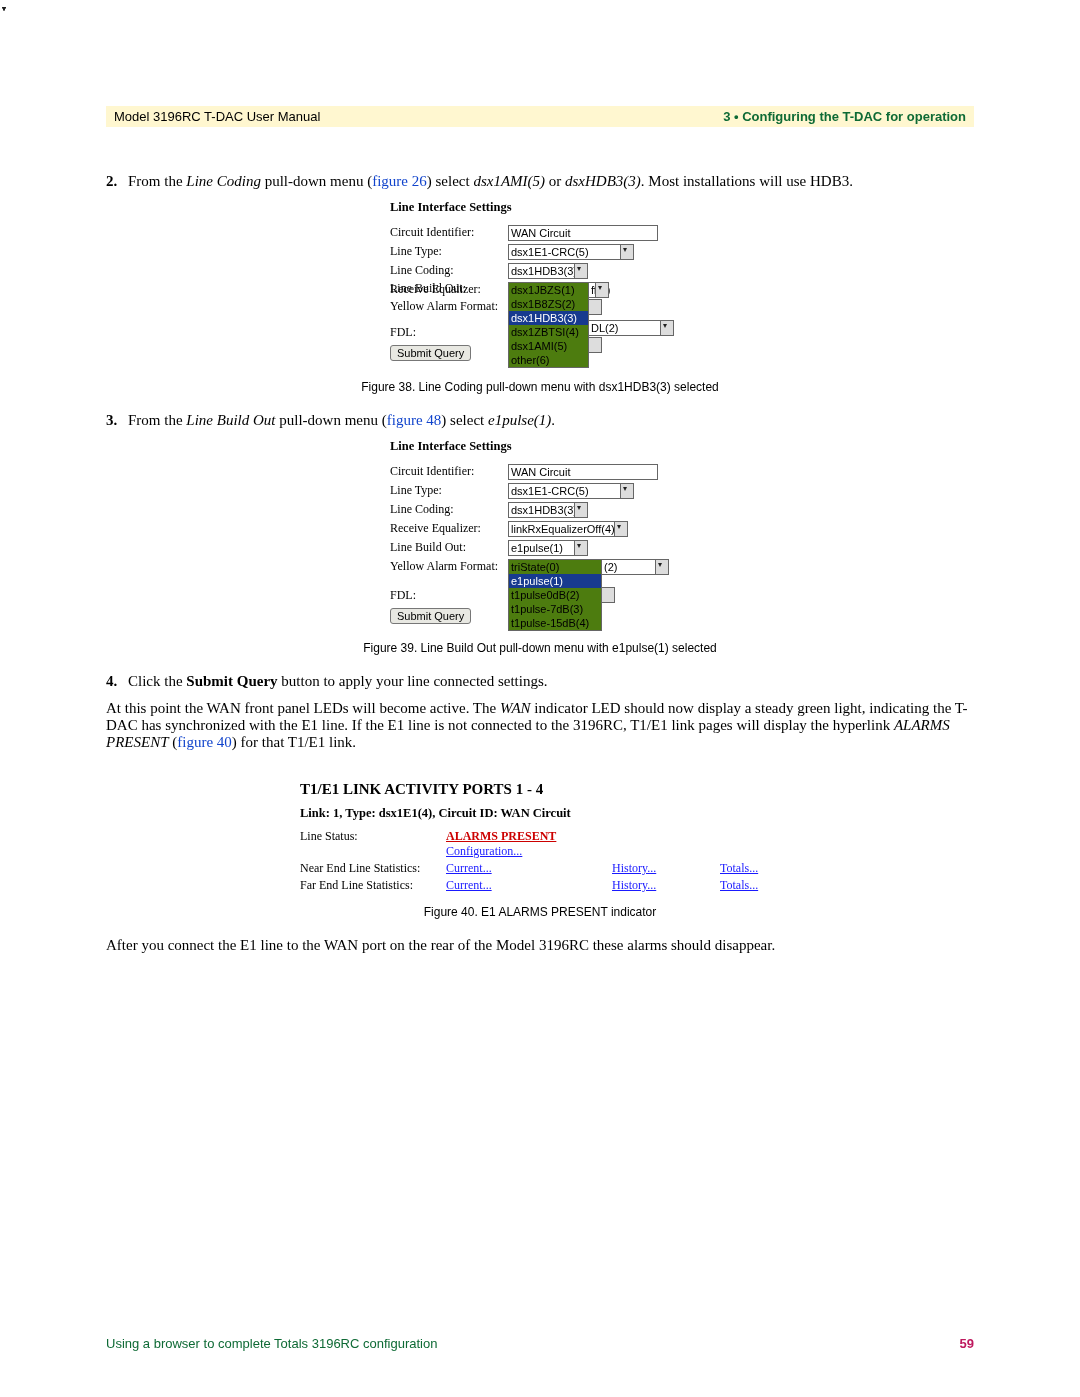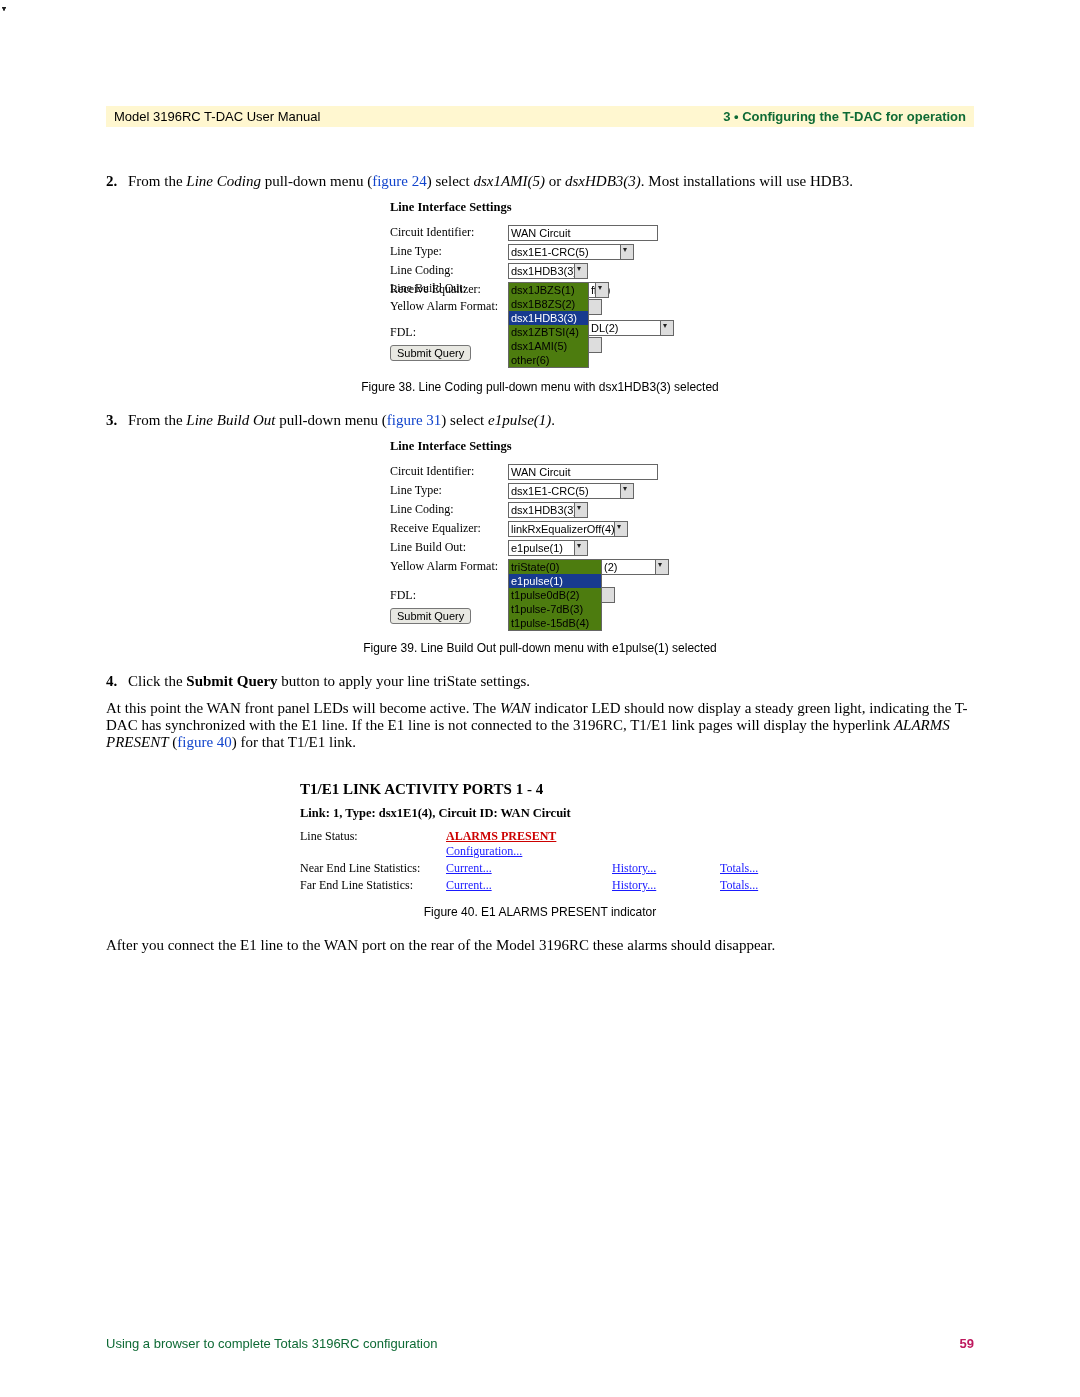--- a/index.html
+++ b/index.html
@@ -44,21 +44,21 @@
 <div class="page">
 
   <div class="hdr">
     <span>Model 3196RC T-DAC User Manual</span>
     <span class="hdr-right">3 • Configuring the T-DAC for operation</span>
   </div>
 
   <div class="step">
     <div class="step-num">2.</div>
     <div>
-      <span>From the </span><i>Line Coding</i><span> pull-down menu (</span><a class="fig">figure 24</a><span>) select </span><i>dsx1AMI(5)</i><span> or </span><i>dsxHDB3(3)</i><span>. Most installations will use HDB3.</span>
+      <span>From the </span><i>Line Coding</i><span> pull-down menu (</span><a class="fig">figure 26</a><span>) select </span><i>dsx1AMI(5)</i><span> or </span><i>dsxHDB3(3)</i><span>. Most installations will use HDB3.</span>
     </div>
   </div>
 
   <div class="figwrap">
     <div class="panel" style="width:300px">
       <h4>Line Interface Settings</h4>
       <div class="row">
           <span class="lab">Circuit Identifier:</span>
           <span class="fld" style="width:150px">WAN Circuit</span>
         </div>
@@ -102,21 +102,21 @@
       <div class="row" style="position:relative;top:-78px">
           <span class="btn">Submit Query</span>
         </div>
     </div>
   </div>
   <div class="caption" style="margin-top:-62px">Figure 38. Line Coding pull-down menu with dsx1HDB3(3) selected</div>
 
   <div class="step">
     <div class="step-num">3.</div>
     <div>
-      <span>From the </span><i>Line Build Out</i><span> pull-down menu (</span><a class="fig">figure 31</a><span>) select </span><i>e1pulse(1)</i><span>.</span>
+      <span>From the </span><i>Line Build Out</i><span> pull-down menu (</span><a class="fig">figure 48</a><span>) select </span><i>e1pulse(1)</i><span>.</span>
     </div>
   </div>
 
   <div class="figwrap">
     <div class="panel" style="width:300px">
       <h4>Line Interface Settings</h4>
       <div class="row">
           <span class="lab">Circuit Identifier:</span>
           <span class="fld" style="width:150px">WAN Circuit</span>
         </div>
@@ -156,21 +156,21 @@
       <div class="row" style="position:relative;top:-44px">
           <span class="btn">Submit Query</span>
         </div>
     </div>
   </div>
   <div class="caption" style="margin-top:-30px">Figure 39. Line Build Out pull-down menu with e1pulse(1) selected</div>
 
   <div class="step">
     <div class="step-num">4.</div>
     <div>
-      <span>Click the </span><b>Submit Query</b><span> button to apply your line triState settings.</span>
+      <span>Click the </span><b>Submit Query</b><span> button to apply your line connected settings.</span>
     </div>
   </div>
 
   <p class="para">
     <span>At this point the WAN front panel LEDs will become active. The </span><i>WAN</i><span> indicator LED should now display a steady green light, indicating the T-DAC has synchronized with the E1 line. If the E1 line is not connected to the 3196RC, T1/E1 link pages will display the hyperlink </span><i>ALARMS PRESENT</i><span> (</span><a class="fig">figure 40</a><span>) for that T1/E1 link.</span>
   </p>
 
   <div class="figwrap">
     <div class="fig40">
       <h3>T1/E1 LINK ACTIVITY PORTS 1 - 4</h3>

